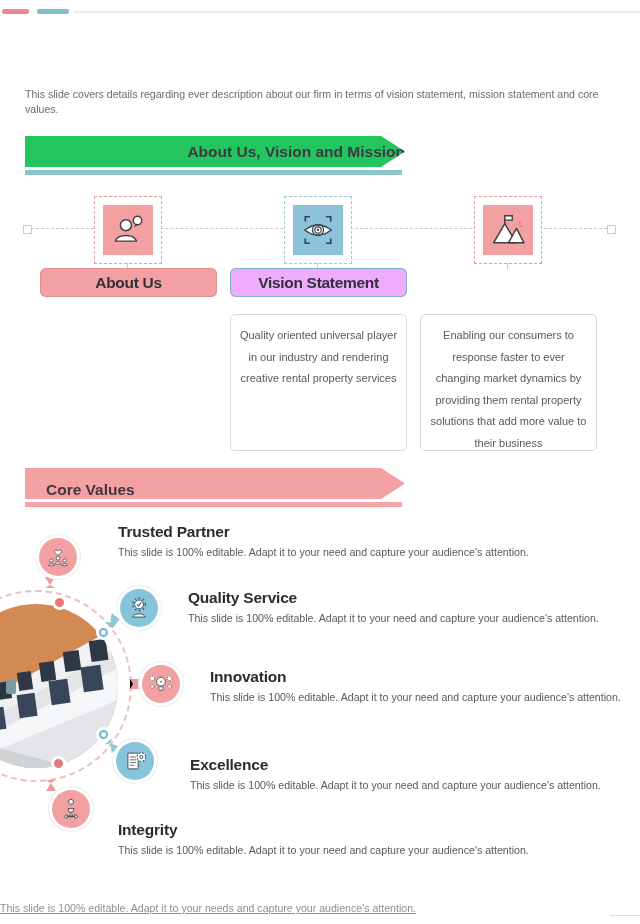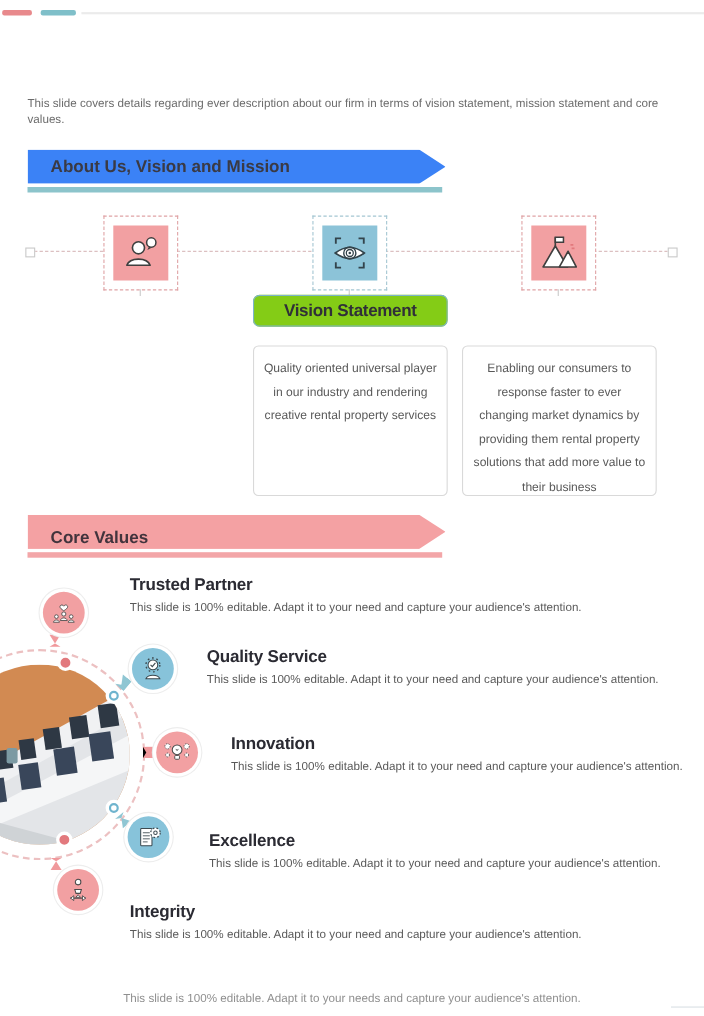--- a/index.html
+++ b/index.html
@@ -13,21 +13,21 @@
 
   
   .title{position:absolute;left:25px;top:22px;width:580px;font-size:27px;line-height:34px;
          font-weight:bold;color:#27262e;letter-spacing:0px;}
   .subtitle{position:absolute;left:25px;top:87px;width:585px;font-size:10.6px;line-height:15px;color:#6b6b6b;}
 
   
   .banner{position:absolute;left:25px;width:380px;height:31px;display:flex;align-items:center;
           padding-left:21px;box-sizing:border-box;font-weight:bold;font-size:15.5px;color:#3A3A44;
           clip-path:polygon(0 0,356px 0,380px 50%,356px 100%,0 100%);}
-  .banner.lightblue{background:#3b82f6;}
+  .banner.lightblue{background:#22c55e;justify-content:flex-end;}
   .banner.pinkbg{background:#F4A1A3;color:#42343d;align-items:flex-end;}
   .banner-bar{position:absolute;left:25px;width:377px;height:5px;}
   .banner-bar.teal{background:#8CC4CB;}
   .banner-bar.pink{background:#F3A6A8;}
 
   
   .tl-line{position:absolute;left:31px;top:228px;width:576px;border-top:1px dashed #dcc0c1;}
   .tl-endsq{position:absolute;top:225px;width:7px;height:7px;background:#fff;border:1px solid #c9c9c9;}
   .tl-box{position:absolute;top:196px;width:66px;height:66px;background:#fff;display:flex;
           align-items:center;justify-content:center;}
@@ -36,21 +36,21 @@
   .tl-square{width:50px;height:50px;display:flex;align-items:center;justify-content:center;}
   .tl-square.pink{background:#F2A0A2;}
   .tl-square.blue{background:#8CC3D8;}
   .tl-connector{position:absolute;top:263px;height:6px;border-left:1px dashed #c9c9c9;}
 
   
   .chip{position:absolute;top:268px;height:29px;width:177px;border-radius:6px;display:flex;
         align-items:center;justify-content:center;font-weight:bold;font-size:15.5px;
         color:#303038;letter-spacing:-0.3px;}
   .chip.pink{background:#F2A0A2;box-shadow:inset 0 0 0 1px #e59093;}
-  .chip.blue{background:#84cc16;box-shadow:inset 0 0 0 1px #7db4cb;}
+  .chip.blue{background:#f0abfc;box-shadow:inset 0 0 0 1px #7db4cb;}
   .card{position:absolute;top:314px;height:137px;width:177px;border:1px solid #d9d9d9;border-radius:5px;
         background:#fff;box-sizing:border-box;padding:10px 8px;font-size:11px;line-height:21.5px;
         color:#595959;text-align:center;}
 
   
   .arc{position:absolute;left:-60px;top:590px;width:192px;height:192px;border-radius:50%;
        border:2px dashed #ecc0c1;box-sizing:border-box;}
   .photo{position:absolute;left:-46px;top:604px;width:164px;height:164px;border-radius:50%;overflow:hidden;}
   .edge-dot{position:absolute;width:15px;height:15px;border-radius:50%;background:#fff;
             display:flex;align-items:center;justify-content:center;}
@@ -66,21 +66,21 @@
   .tri-down.pinkc{border-left-color:transparent;border-right-color:transparent;}
   .tri-up.tealc,.tri-up.pinkc{border-left-color:transparent;border-right-color:transparent;}
 
   .cv-icon{position:absolute;width:38px;height:38px;border-radius:50%;display:flex;align-items:center;
            justify-content:center;box-shadow:0 0 0 3px #fff,0 0 0 4px #ededed;}
   .cv-icon.pink{background:#F2A0A2;}
   .cv-icon.blue{background:#87C3DA;}
   .cv-title{position:absolute;font-size:15.5px;font-weight:bold;color:#2B2B33;letter-spacing:-0.2px;}
   .cv-desc{position:absolute;font-size:10.6px;color:#595959;white-space:nowrap;}
 
-  .footer{position:absolute;left:0;right:0;top:902px;text-align:center;font-size:10.6px;color:#8f8f8f;}
+  .footer{position:absolute;left:0;right:0;top:902px;text-align:left;font-size:10.6px;color:#8f8f8f;text-decoration:underline;}
   .corner-line{position:absolute;left:610px;top:915px;width:30px;height:1px;background:#d9dfe4;}
 </style>
 </head>
 <body>
 
 <div class="slide">
 
   <div class="bar-pink"></div>
   <div class="bar-teal"></div>
   <div class="bar-line"></div>
@@ -126,20 +126,21 @@
         <path d="M14 3.5 h7 v4.2 h-7 z" fill="#fff" stroke="#3f3f3f" stroke-width="1.3"></path>
         <line x1="27" y1="10" x2="29.5" y2="10" stroke="#e2797d" stroke-width="1.4"></line>
         <line x1="28" y1="13" x2="30.5" y2="13" stroke="#e2797d" stroke-width="1.4"></line>
       </svg>
     </div>
   </div>
   <div class="tl-connector" style="left:127px;"></div>
   <div class="tl-connector" style="left:317px;"></div>
   <div class="tl-connector" style="left:507px;"></div>
 
+  <div class="chip pink" style="left:40px;">About Us</div>
   <div class="chip blue" style="left:230px;">Vision Statement</div>
 
   <div class="card" style="left:230px;">Quality oriented universal player in our industry and rendering creative rental property services</div>
   <div class="card" style="left:420px;">Enabling our consumers to response faster to ever changing market dynamics by providing them rental property solutions that add more value to their business</div>
 
   <div class="banner pinkbg" style="top:468px;">
     <span>Core Values</span>
   </div>
   <div class="banner-bar pink" style="top:502px;"></div>
 

